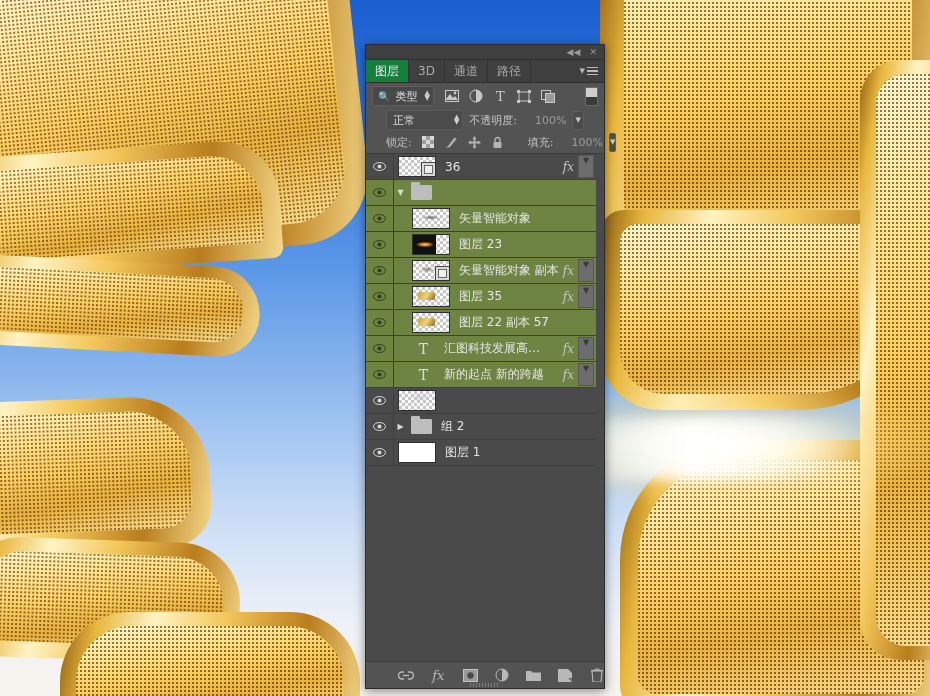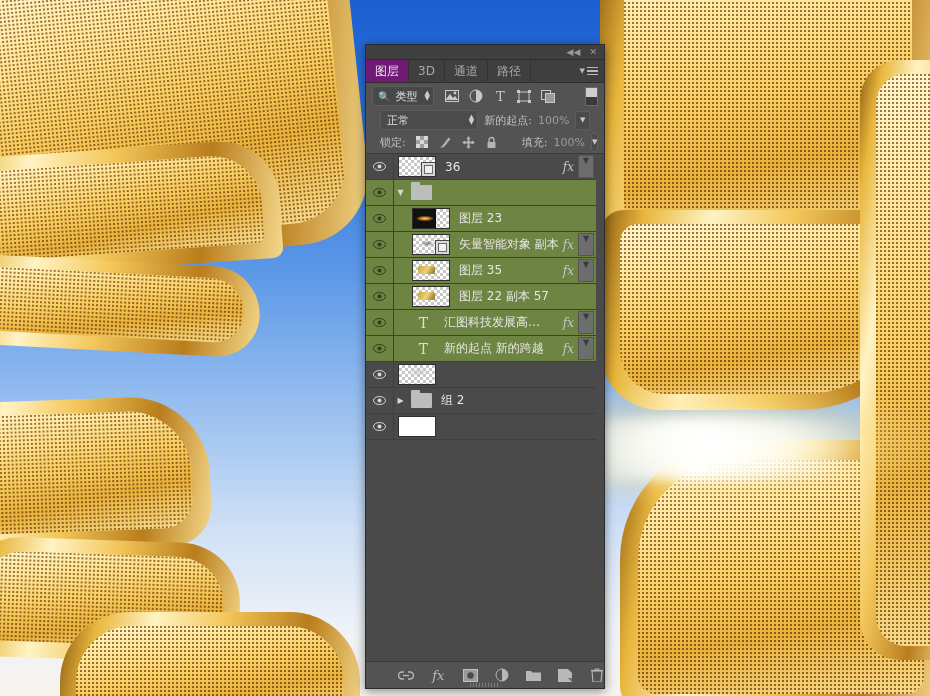--- a/index.html
+++ b/index.html
@@ -104,21 +104,21 @@
   }
   .tb-btn{color:#9a9a9a;font-size:9px;line-height:1;cursor:pointer;}
   .tabs-row{
     height:22px;background:#3f3f3f;display:flex;align-items:stretch;
     flex:0 0 auto;position:relative;border-bottom:1px solid #2e2e2e;
   }
   .tab{
     padding:0 9px;display:flex;align-items:center;font-size:12px;color:#a9a9a9;
     cursor:pointer;border-right:1px solid #343434;
   }
-  .tab.active{background:#701a75;color:#e8e8e8;}
+  .tab.active{background:#15803d;color:#e8e8e8;}
   .panel-menu{
     margin-left:auto;display:flex;align-items:center;gap:2px;padding:0 6px;color:#b9b9b9;cursor:pointer;
   }
   .panel-menu .mini-tri{font-size:7px;}
   .hamb{display:inline-flex;flex-direction:column;gap:2px;}
   .hamb i{display:block;width:11px;height:1.5px;background:#b9b9b9;}
 
   .filter-row{
     height:26px;display:flex;align-items:center;gap:0;padding:0 6px;flex:0 0 auto;
   }
@@ -128,30 +128,30 @@
   }
   .kind-select .mag{font-size:10px;color:#c9c9c9;}
   .spin{display:flex;flex-direction:column;line-height:5px;font-size:7px;color:#cfcfcf;margin-left:2px;}
   .filter-icons{display:flex;align-items:center;gap:9px;margin-left:11px;color:#c9c9c9;}
   .fi{width:15px;height:15px;display:flex;align-items:center;justify-content:center;cursor:pointer;}
   .toggle-strip{
     margin-left:auto;width:11px;height:17px;border:1px solid #6a6a6a;
     background:linear-gradient(180deg,#cfcfcf 0 50%,#3a3a3a 50% 100%);cursor:pointer;
   }
 
-  .blend-row,.lock-row{height:22px;display:flex;align-items:center;padding:0 14px;flex:0 0 auto;gap:6px;}
+  .blend-row,.lock-row{height:22px;display:flex;align-items:center;padding:0 20px;flex:0 0 auto;gap:6px;}
   .blend-select{
     width:118px;height:18px;background:#4b4b4b;border:1px solid #5d5d5d;border-radius:2px;
     display:flex;align-items:center;padding:0 3px 0 6px;color:#dcdcdc;cursor:pointer;font-size:11px;
   }
   .blend-select .spin{margin-left:auto;}
   .lbl{color:#c2c2c2;font-size:11px;white-space:nowrap;}
   .numbox{
     width:34px;height:16px;display:flex;align-items:center;justify-content:center;
-    color:#9c9c9c;font-size:11px;
+    color:#9c9c9c;font-size:11px;margin-left:12px;
   }
   .numdrop{
     width:17px;height:17px;background:#4b4b4b;border:1px solid #5d5d5d;border-radius:2px;
     display:flex;align-items:center;justify-content:center;color:#c9c9c9;font-size:7px;cursor:pointer;
   }
   .lock-icons{display:flex;align-items:center;gap:10px;margin-left:4px;color:#b4b4b4;}
   .lk{width:13px;height:13px;display:flex;align-items:center;justify-content:center;cursor:pointer;}
 
   .layers-list{
     flex:1 1 auto;background:#4a4a4a;border-top:1px solid #3b3b3b;
@@ -351,21 +351,21 @@
       </span>
     </div>
     <div class="toggle-strip"></div>
   </div>
 
   <div class="blend-row">
     <div class="blend-select">
       <span>正常</span>
       <span class="spin">▲<br>▼</span>
     </div>
-    <span class="lbl">新的起点:</span>
+    <span class="lbl">不透明度:</span>
     <span class="numbox">100%</span>
     <span class="numdrop">▼</span>
   </div>
 
   <div class="lock-row">
     <span class="lbl">锁定:</span>
     <span class="lock-icons">
       <span class="lk">
         <svg width="12" height="12" viewBox="0 0 12 12">
             <rect width="12" height="12" fill="#9e9e9e"></rect>
@@ -424,20 +424,35 @@
               <svg width="13" height="9" viewBox="0 0 13 9">
                 <ellipse cx="6.5" cy="4.5" rx="6" ry="4" fill="none" stroke="#2f3d18"></ellipse>
                 <circle cx="6.5" cy="4.5" r="2" fill="#2f3d18"></circle>
               </svg>
             </span>
         </div>
         <div class="tri">▼</div>
         <div class="folder-ic"></div>
       </div>
 
+      <div class="layer-row sel">
+        <div class="eye-cell">
+          <span class="eye">
+              <svg width="13" height="9" viewBox="0 0 13 9">
+                <ellipse cx="6.5" cy="4.5" rx="6" ry="4" fill="none" stroke="#2f3d18"></ellipse>
+                <circle cx="6.5" cy="4.5" r="2" fill="#2f3d18"></circle>
+              </svg>
+            </span>
+        </div>
+        <div class="indent"></div>
+        <div class="thumb">
+          <div class="content" style="background:radial-gradient(ellipse 26% 12% at 50% 45%, #6b6b6b 0%, rgba(0,0,0,0) 100%);"></div>
+        </div>
+        <div class="layer-name">矢量智能对象</div>
+      </div>
 
       <div class="layer-row sel">
         <div class="eye-cell">
           <span class="eye">
               <svg width="13" height="9" viewBox="0 0 13 9">
                 <ellipse cx="6.5" cy="4.5" rx="6" ry="4" fill="none" stroke="#2f3d18"></ellipse>
                 <circle cx="6.5" cy="4.5" r="2" fill="#2f3d18"></circle>
               </svg>
             </span>
         </div>
@@ -566,20 +581,21 @@
       <div class="layer-row">
         <div class="eye-cell">
           <span class="eye">
               <svg width="13" height="9" viewBox="0 0 13 9">
                 <ellipse cx="6.5" cy="4.5" rx="6" ry="4" fill="none" stroke="#d8d8d8"></ellipse>
                 <circle cx="6.5" cy="4.5" r="2" fill="#d8d8d8"></circle>
               </svg>
             </span>
         </div>
         <div class="thumb white"></div>
+        <div class="layer-name">图层 1</div>
       </div>
 
     </div>
     <div class="scrollbar"></div>
   </div>
 
   <div class="panel-bottom">
     <span class="bb">
       <svg width="16" height="11" viewBox="0 0 16 11">
           <path d="M6 2 H4 a3.5 3.5 0 0 0 0 7 H6" fill="none" stroke="#b8b8b8" stroke-width="1.4"></path>

